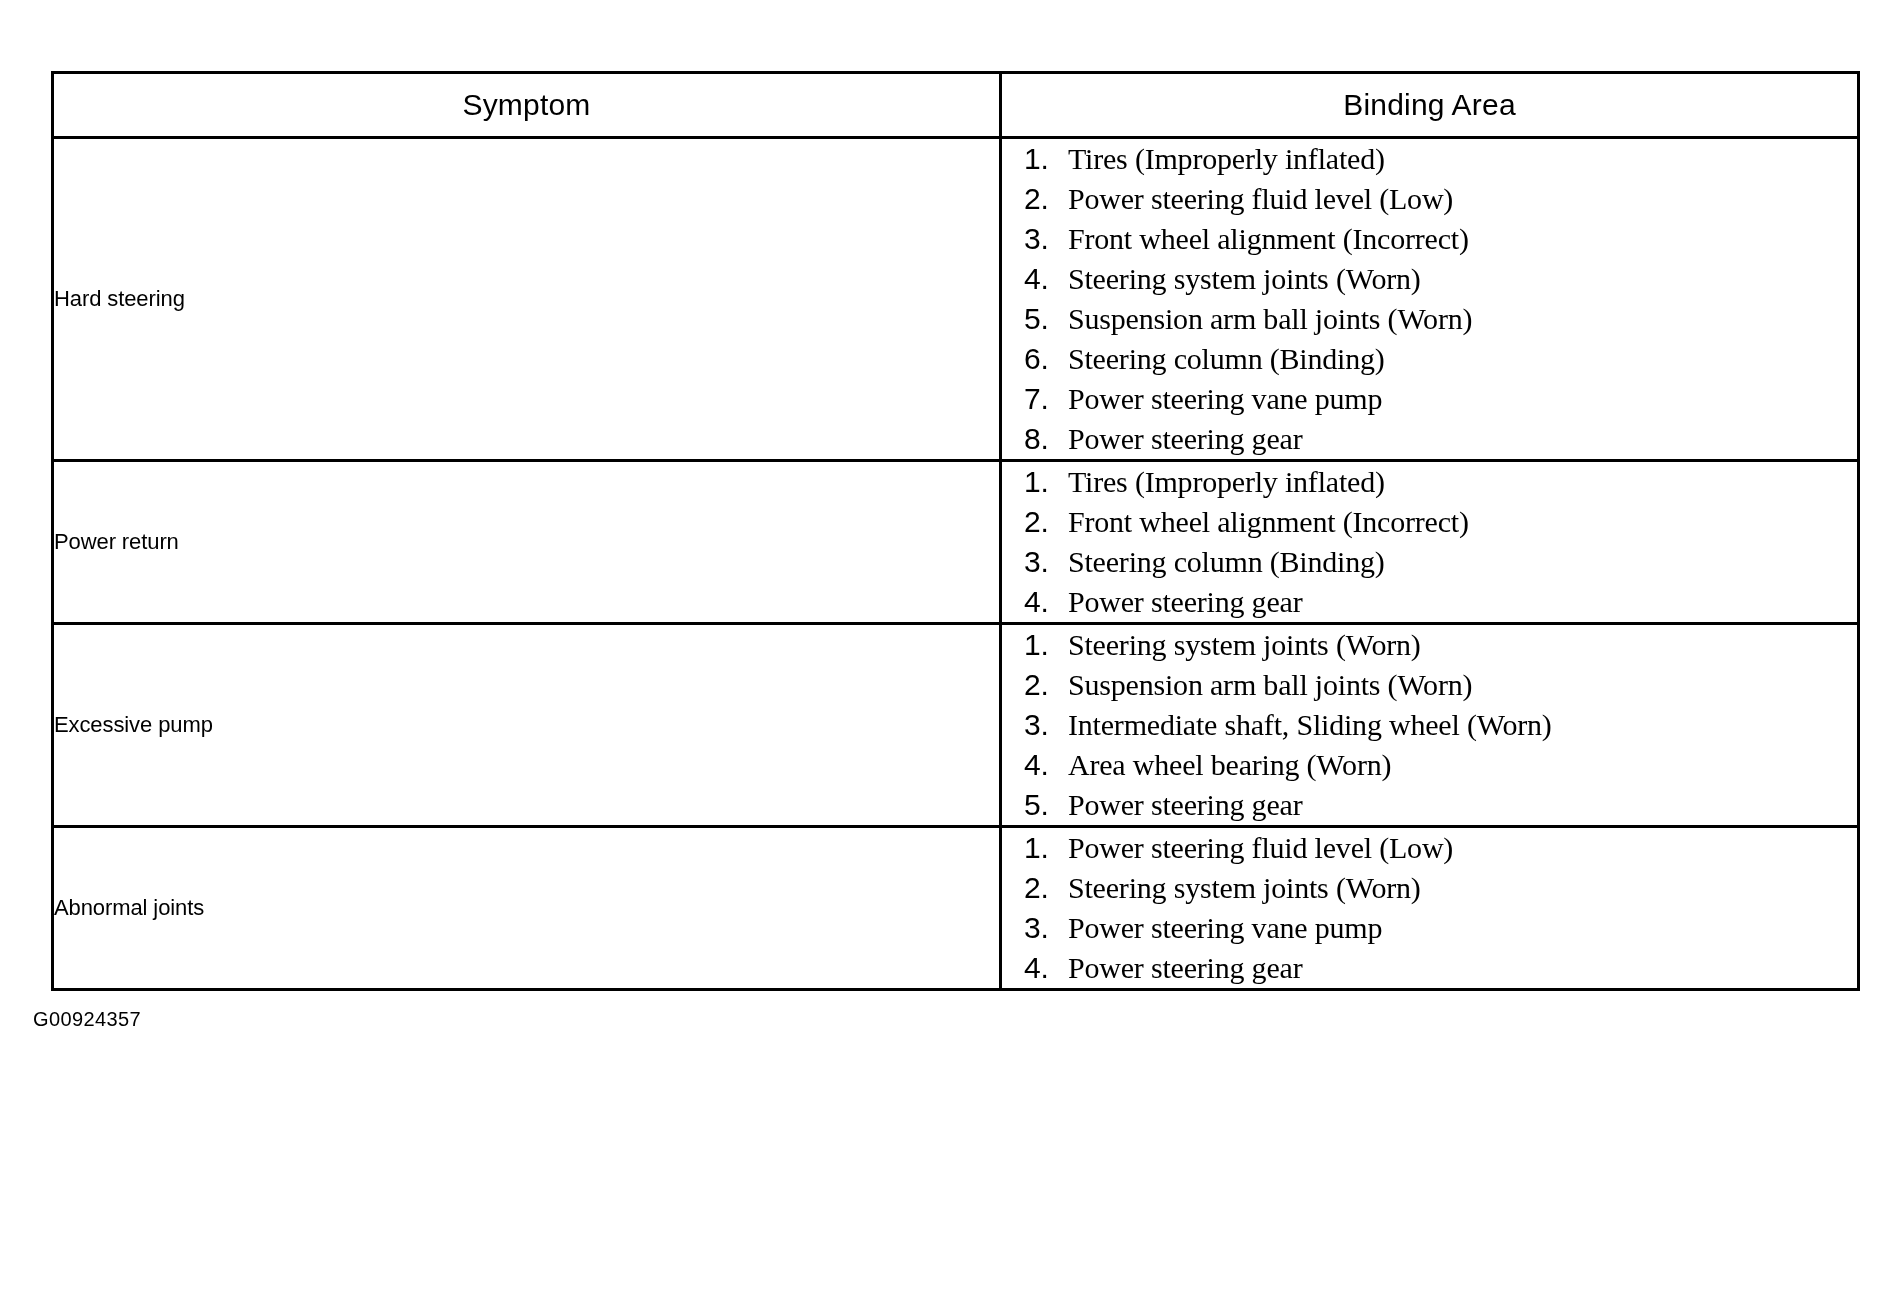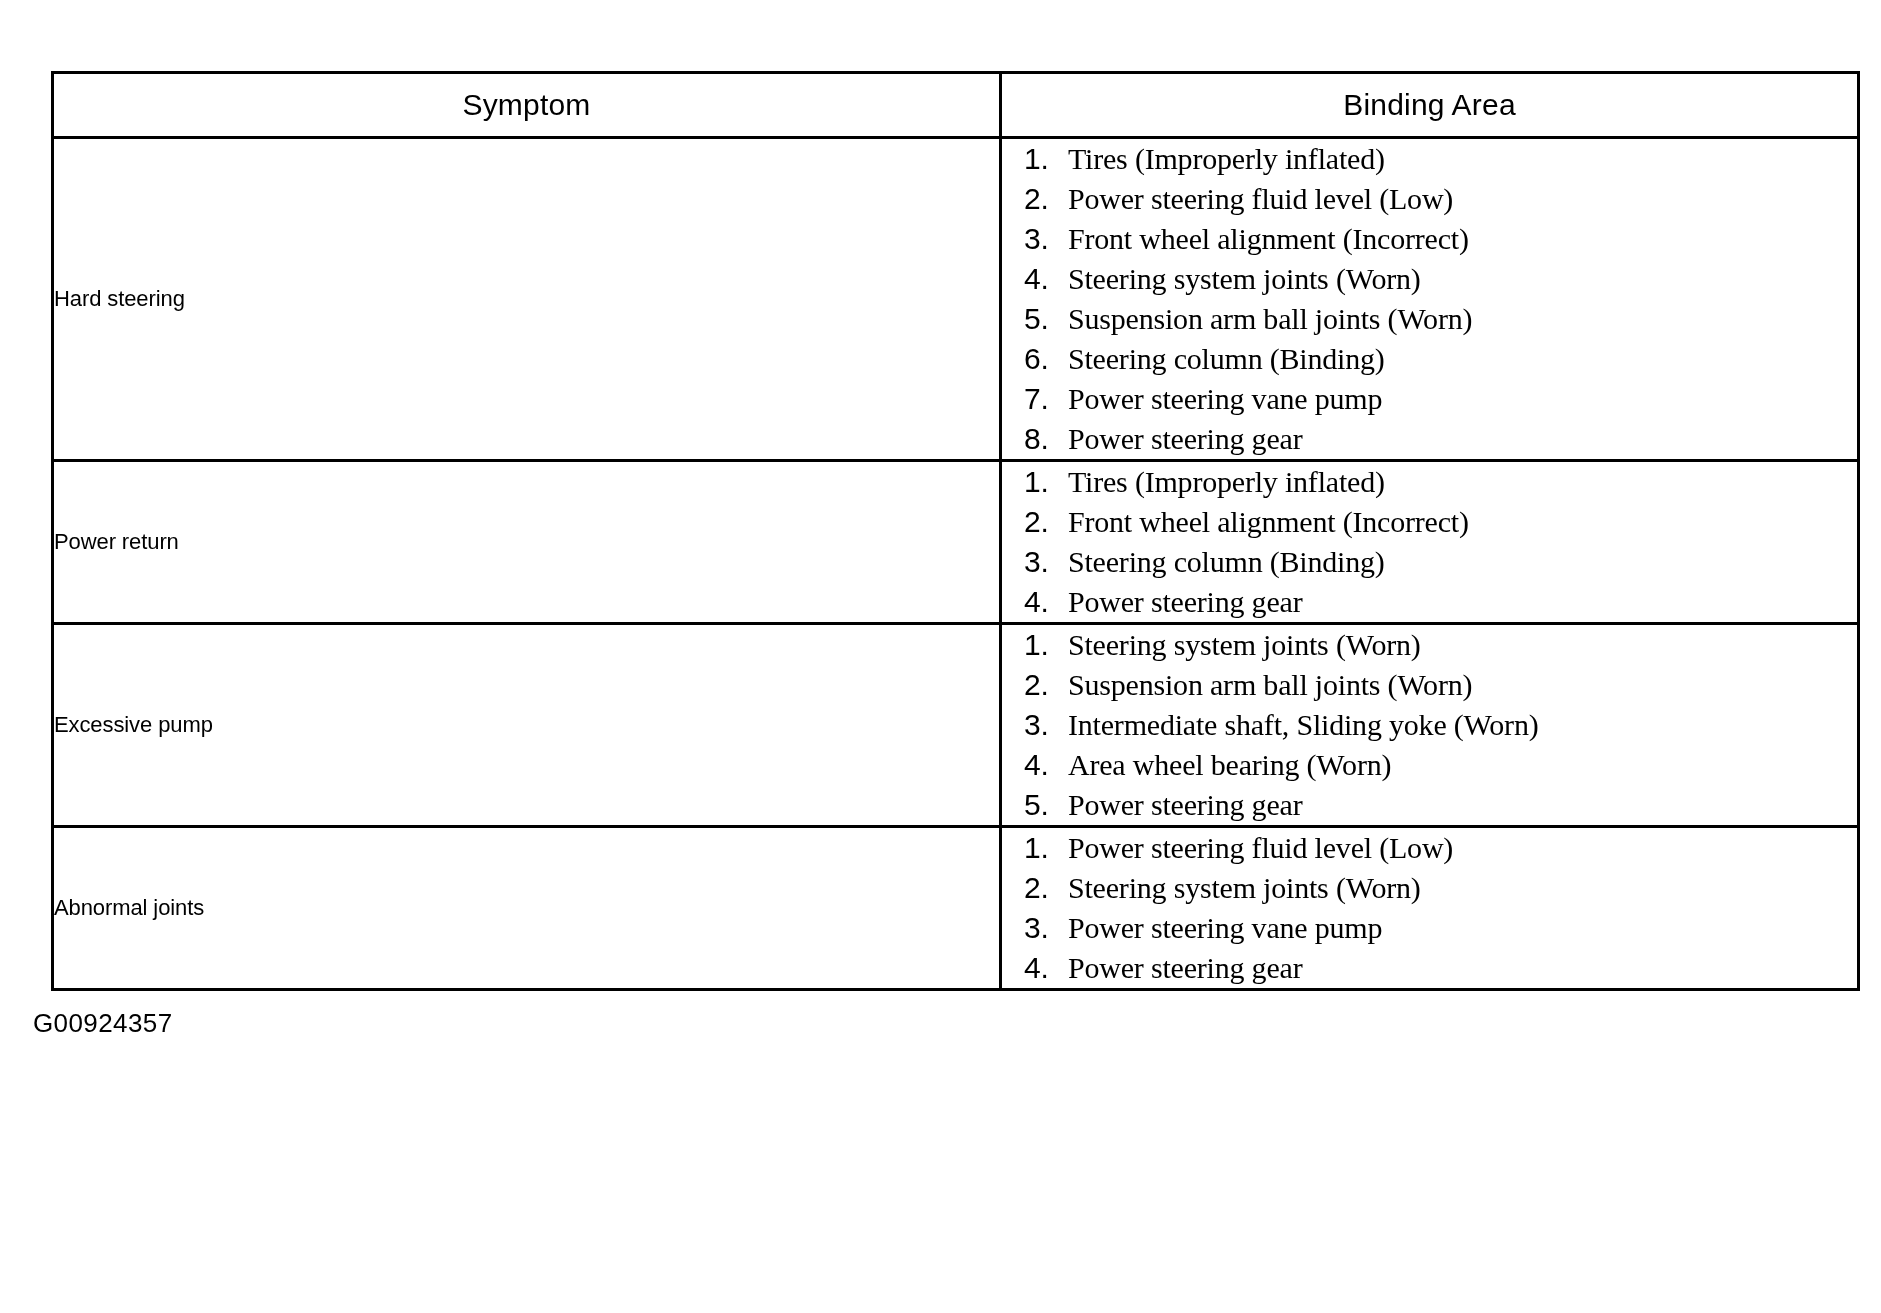--- a/index.html
+++ b/index.html
@@ -96,21 +96,21 @@
   ol.suspect-list li .txt {
     display: inline-block;
     font-family: Liberation Serif, serif;
   }
 
   
   .footer-code {
     position: absolute;
     left: 33px;
     top: 1008px;
-    font-size: 26px;
+    font-size: 20px;
     letter-spacing: 0.4px;
   }
 </style>
 </head>
 <body>
 
 <div class="page">
 
   <table class="diag-table">
     <colgroup>
@@ -206,21 +206,21 @@
             <li>
                 <span class="num">1.</span>
                 <span class="txt">Steering system joints (Worn)</span>
               </li>
             <li>
                 <span class="num">2.</span>
                 <span class="txt">Suspension arm ball joints (Worn)</span>
               </li>
             <li>
                 <span class="num">3.</span>
-                <span class="txt">Intermediate shaft, Sliding yoke (Worn)</span>
+                <span class="txt">Intermediate shaft, Sliding wheel (Worn)</span>
               </li>
             <li>
                 <span class="num">4.</span>
                 <span class="txt">Area wheel bearing (Worn)</span>
               </li>
             <li>
                 <span class="num">5.</span>
                 <span class="txt">Power steering gear</span>
               </li>
           </ol>

